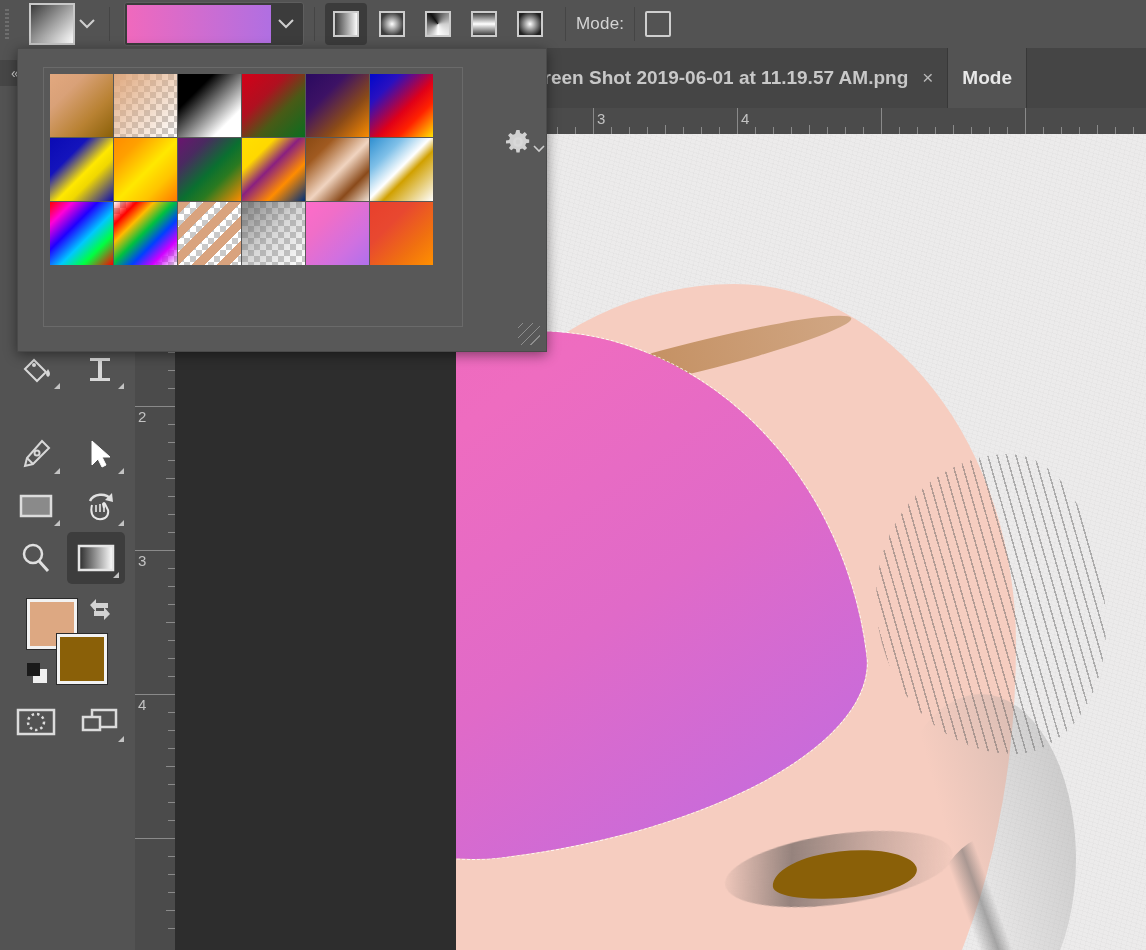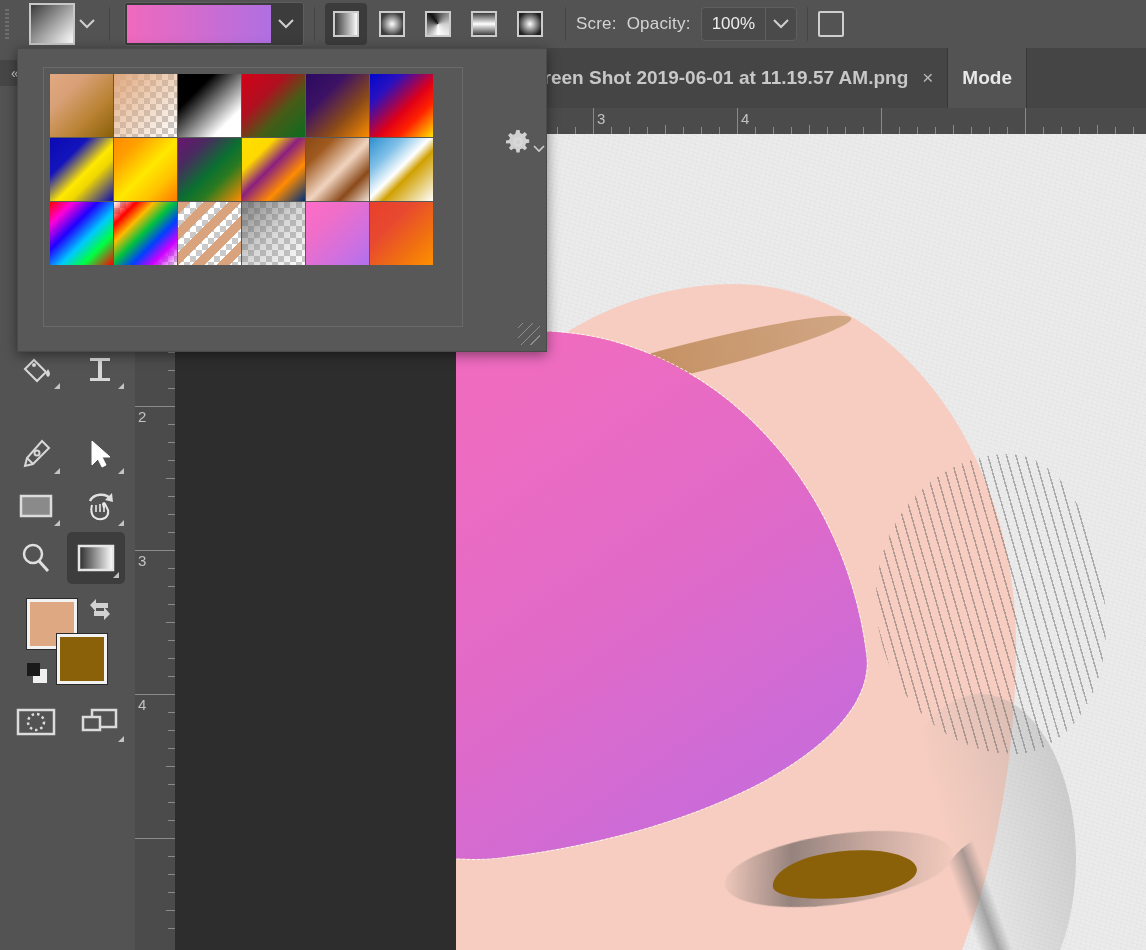--- a/index.html
+++ b/index.html
@@ -201,31 +201,22 @@
     <div class="gtype">
         <i class="gt-reflect"></i>
       </div>
     <div class="gtype">
         <i class="gt-diamond"></i>
       </div>
   </div>
 
   <div class="divider"></div>
 
-  <span class="lbl">Scre:</span>
-
-  <div class="opacity-wrap">
-    <span class="lbl" style="margin-right:10px">Opacity:</span>
-    <div id="opacity-value">100%</div>
-    <div id="opacity-chev">
-      <svg width="16" height="10" viewBox="0 0 16 10">
-          <path d="M1 1 L8 8 L15 1" stroke="#cfcfcf" stroke-width="2" fill="none"></path>
-        </svg>
-    </div>
-  </div>
+  <span class="lbl">Mode:</span>
+
 
   <div class="divider"></div>
   <div class="edge-box"></div>
 </div>
 
 <div id="toolbar">
   <div id="collapse-btn">«</div>
 
   <div class="tool" style="left:6px; top:295px;">
     <svg width="34" height="34" viewBox="0 0 34 34">

